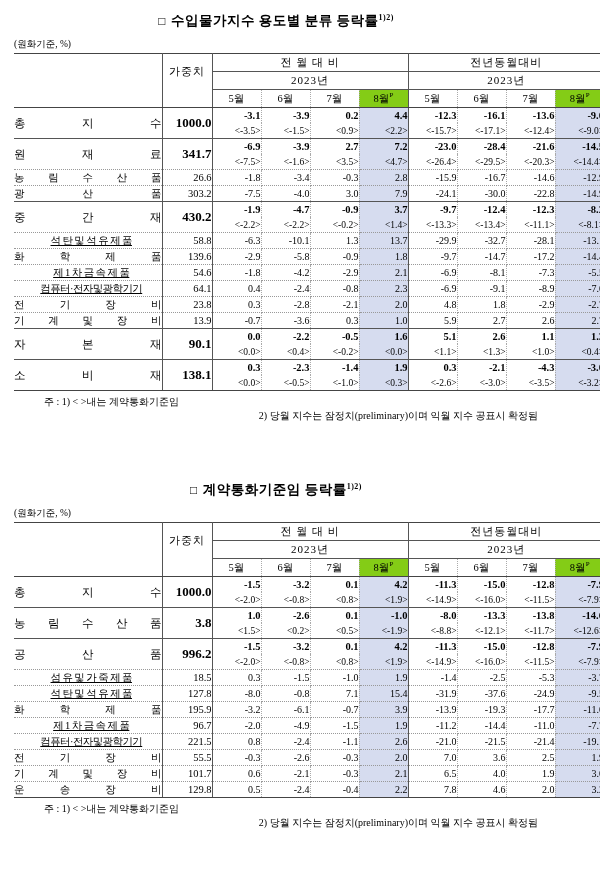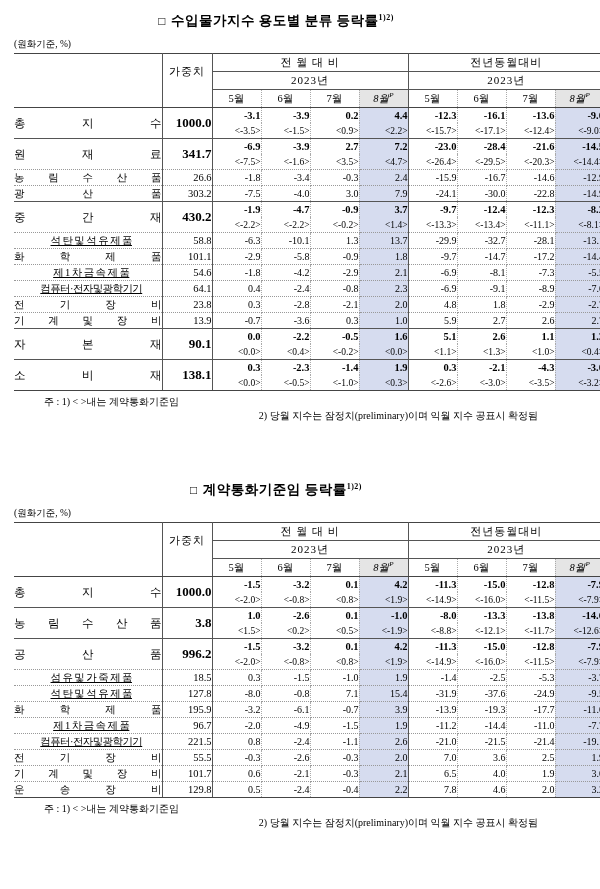--- a/index.html
+++ b/index.html
@@ -122,21 +122,21 @@
     font-size: 9.5px;
     font-weight: normal;
   }
   .wt {
     text-align: right;
     padding-right: 5px;
     font-size: 10.5px;
   }
   .wt.bold { font-weight: bold; font-size: 13px; }
   .hl { background: #d6dcef; }
-  .hl-head { background: #e5e5e5; font-style: italic; }
+  .hl-head { background: #84cc16; }
 
   .major-row td { height: 15px; }
   .sub-row td { height: 15px; }
 
   .notes {
     font-size: 10px;
     padding: 4px 0 0 2px;
     line-height: 14px;
   }
   .notes .ln { white-space: nowrap; margin-left: 28px; }
@@ -231,21 +231,21 @@
               <td class="num paren bb-thin br-thin ">&lt;-29.5&gt;</td>
               <td class="num paren bb-thin br-thin ">&lt;-20.3&gt;</td>
               <td class="num paren bb-thin hl ">&lt;-14.4&gt;</td>
             </tr>
             <tr class="sub-row">
               <td class="lbl-sub br-med bb-thin">농 림 수 산 품</td>
               <td class="wt br-med bb-thin">26.6</td>
               <td class="num sub br-thin bb-thin">-1.8</td>
               <td class="num sub br-thin bb-thin">-3.4</td>
               <td class="num sub br-thin bb-thin">-0.3</td>
-              <td class="num sub hl br-med bb-thin">2.4</td>
+              <td class="num sub hl br-med bb-thin">2.8</td>
               <td class="num sub br-thin bb-thin">-15.9</td>
               <td class="num sub br-thin bb-thin">-16.7</td>
               <td class="num sub br-thin bb-thin">-14.6</td>
               <td class="num sub hl bb-thin">-12.9</td>
             </tr>
             <tr class="sub-row">
               <td class="lbl-sub br-med bb-med">광 산 품</td>
               <td class="wt br-med bb-med">303.2</td>
               <td class="num sub br-thin bb-med">-7.5</td>
               <td class="num sub br-thin bb-med">-4.0</td>
@@ -285,21 +285,21 @@
               <td class="num sub br-thin bb-thin">-10.1</td>
               <td class="num sub br-thin bb-thin">1.3</td>
               <td class="num sub hl br-med bb-thin">13.7</td>
               <td class="num sub br-thin bb-thin">-29.9</td>
               <td class="num sub br-thin bb-thin">-32.7</td>
               <td class="num sub br-thin bb-thin">-28.1</td>
               <td class="num sub hl bb-thin">-13.1</td>
             </tr>
             <tr class="sub-row">
               <td class="lbl-sub br-med bb-thin">화 학 제 품</td>
-              <td class="wt br-med bb-thin">101.1</td>
+              <td class="wt br-med bb-thin">139.6</td>
               <td class="num sub br-thin bb-thin">-2.9</td>
               <td class="num sub br-thin bb-thin">-5.8</td>
               <td class="num sub br-thin bb-thin">-0.9</td>
               <td class="num sub hl br-med bb-thin">1.8</td>
               <td class="num sub br-thin bb-thin">-9.7</td>
               <td class="num sub br-thin bb-thin">-14.7</td>
               <td class="num sub br-thin bb-thin">-17.2</td>
               <td class="num sub hl bb-thin">-14.4</td>
             </tr>
             <tr class="sub-row">

